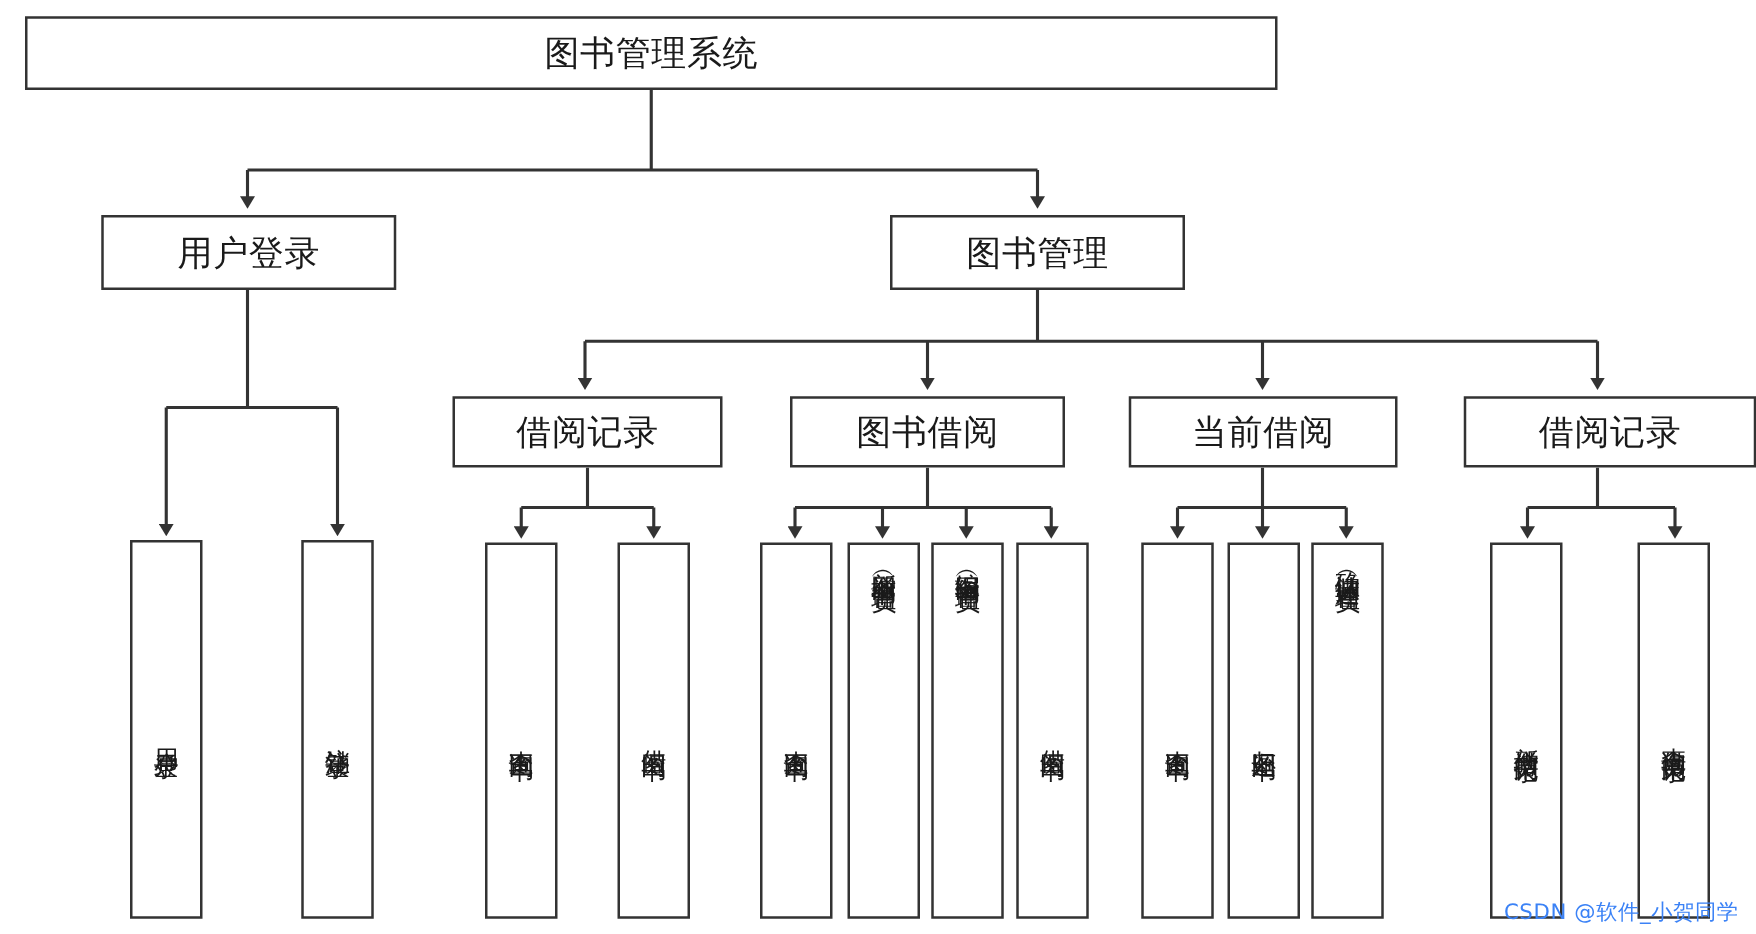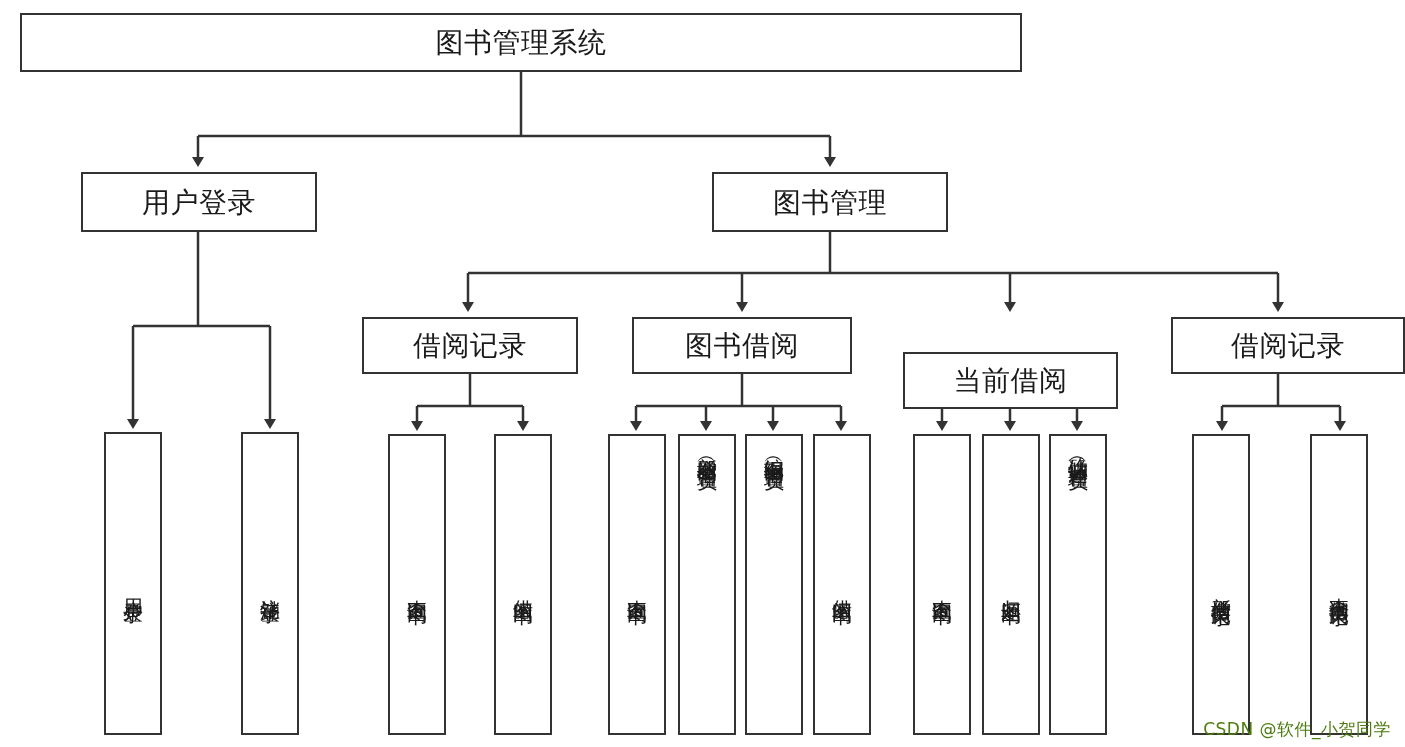--- a/index.html
+++ b/index.html
@@ -62,21 +62,21 @@
     align-items: flex-start;
   }
   .leaf.mid-text {
     align-items: center;
   }
   #watermark {
     position: absolute;
     right: 14px;
     bottom: 6px;
     font-size: 17px;
-    color: #4d7c0f;
+    color: #3b82f6;
     letter-spacing: 0.5px;
     white-space: nowrap;
     pointer-events: none;
   }
 </style>
 </head>
 <body>
 
 <div id="canvas">
 
@@ -140,21 +140,21 @@
   <div class="node" style="left:712px; top:172px; width:236px; height:60px;">
     <span class="label">图书管理</span>
   </div>
 
   <div class="node" style="left:362px; top:317px; width:216px; height:57px;">
     <span class="label">借阅记录</span>
   </div>
   <div class="node" style="left:632px; top:317px; width:220px; height:57px;">
     <span class="label">图书借阅</span>
   </div>
-  <div class="node" style="left:903px; top:317px; width:215px; height:57px;margin-top:35px;">
+  <div class="node" style="left:903px; top:317px; width:215px; height:57px;">
     <span class="label">当前借阅</span>
   </div>
   <div class="node" style="left:1171px; top:317px; width:234px; height:57px;">
     <span class="label">借阅记录</span>
   </div>
 
   <div class="node leaf mid-text" style="left:104px; top:432px; width:58px; height:303px;">
     <span class="vlabel">用户登录</span>
   </div>
   <div class="node leaf mid-text" style="left:241px; top:432px; width:58px; height:303px;">

